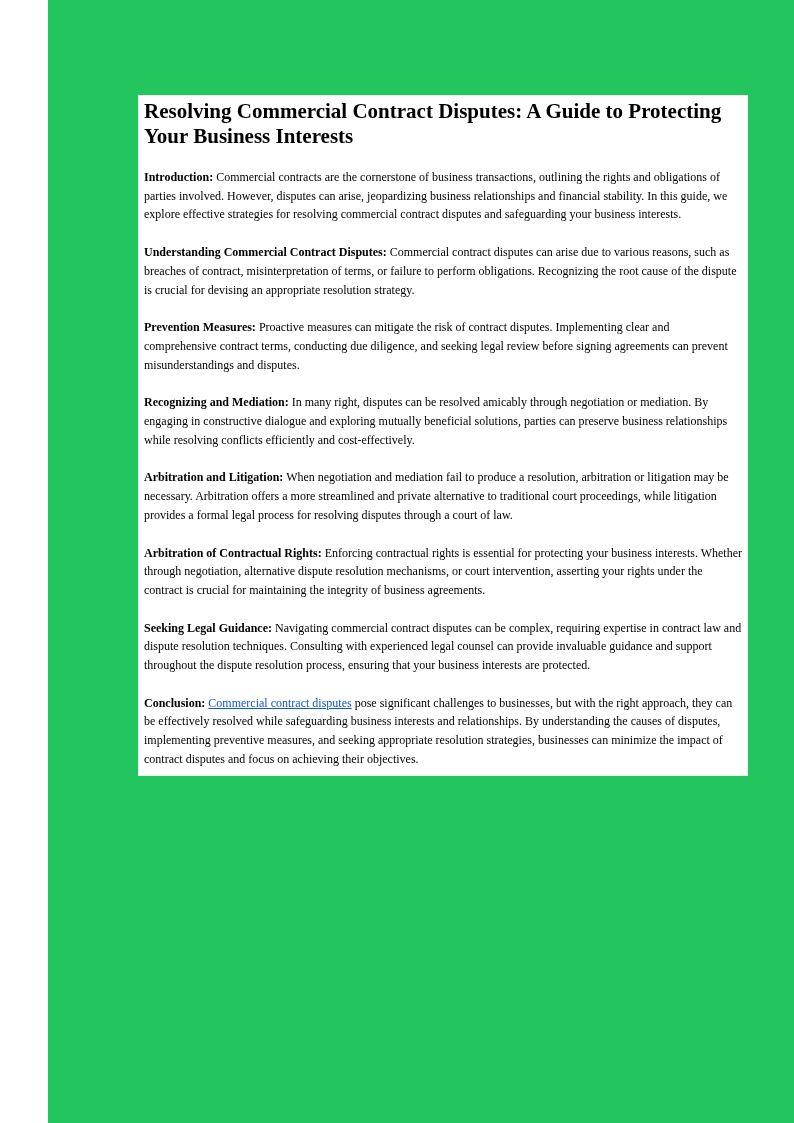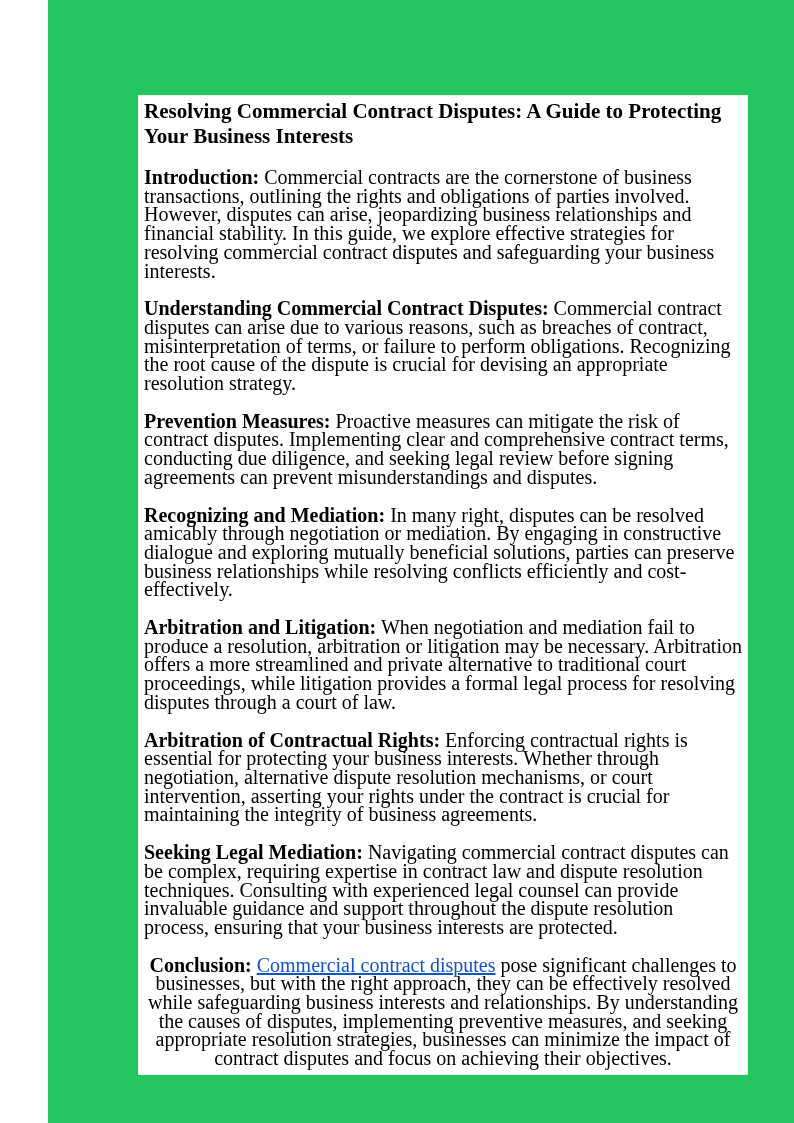--- a/index.html
+++ b/index.html
@@ -28,29 +28,28 @@
     background: #ffffff;
   }
   .doc-title {
     font-size: 21px;
     line-height: 25px;
     font-weight: bold;
     margin: 0 0 19px 0;
     color: #000000;
   }
   .para {
-    font-size: 20px;
+    font-size: 12px;
     line-height: 18.7px;
     margin: 0 0 19px 0;
     color: #000000;
     text-align: left;
   }
   .para:last-child {
     margin-bottom: 0;
-    text-align: center;
   }
   .para strong {
     font-weight: bold;
   }
   .doc-link {
     color: #1155cc;
     text-decoration: underline;
     cursor: pointer;
   }
 </style>
@@ -67,19 +66,19 @@
     <p class="para"><strong>Understanding Commercial Contract Disputes:</strong><span> Commercial contract disputes can arise due to various reasons, such as breaches of contract, misinterpretation of terms, or failure to perform obligations. Recognizing the root cause of the dispute is crucial for devising an appropriate resolution strategy.</span></p>
 
     <p class="para"><strong>Prevention Measures:</strong><span> Proactive measures can mitigate the risk of contract disputes. Implementing clear and comprehensive contract terms, conducting due diligence, and seeking legal review before signing agreements can prevent misunderstandings and disputes.</span></p>
 
     <p class="para"><strong>Recognizing and Mediation:</strong><span> In many right, disputes can be resolved amicably through negotiation or mediation. By engaging in constructive dialogue and exploring mutually beneficial solutions, parties can preserve business relationships while resolving conflicts efficiently and cost-effectively.</span></p>
 
     <p class="para"><strong>Arbitration and Litigation:</strong><span> When negotiation and mediation fail to produce a resolution, arbitration or litigation may be necessary. Arbitration offers a more streamlined and private alternative to traditional court proceedings, while litigation provides a formal legal process for resolving disputes through a court of law.</span></p>
 
     <p class="para"><strong>Arbitration of Contractual Rights:</strong><span> Enforcing contractual rights is essential for protecting your business interests. Whether through negotiation, alternative dispute resolution mechanisms, or court intervention, asserting your rights under the contract is crucial for maintaining the integrity of business agreements.</span></p>
 
-    <p class="para"><strong>Seeking Legal Mediation:</strong><span> Navigating commercial contract disputes can be complex, requiring expertise in contract law and dispute resolution techniques. Consulting with experienced legal counsel can provide invaluable guidance and support throughout the dispute resolution process, ensuring that your business interests are protected.</span></p>
+    <p class="para"><strong>Seeking Legal Guidance:</strong><span> Navigating commercial contract disputes can be complex, requiring expertise in contract law and dispute resolution techniques. Consulting with experienced legal counsel can provide invaluable guidance and support throughout the dispute resolution process, ensuring that your business interests are protected.</span></p>
 
     <p class="para"><strong>Conclusion:</strong>
 <a href="#" class="doc-link">Commercial contract disputes</a><span> pose significant challenges to businesses, but with the right approach, they can be effectively resolved while safeguarding business interests and relationships. By understanding the causes of disputes, implementing preventive measures, and seeking appropriate resolution strategies, businesses can minimize the impact of contract disputes and focus on achieving their objectives.</span></p>
 
   </div>
 </div>
 
 </body></html>

